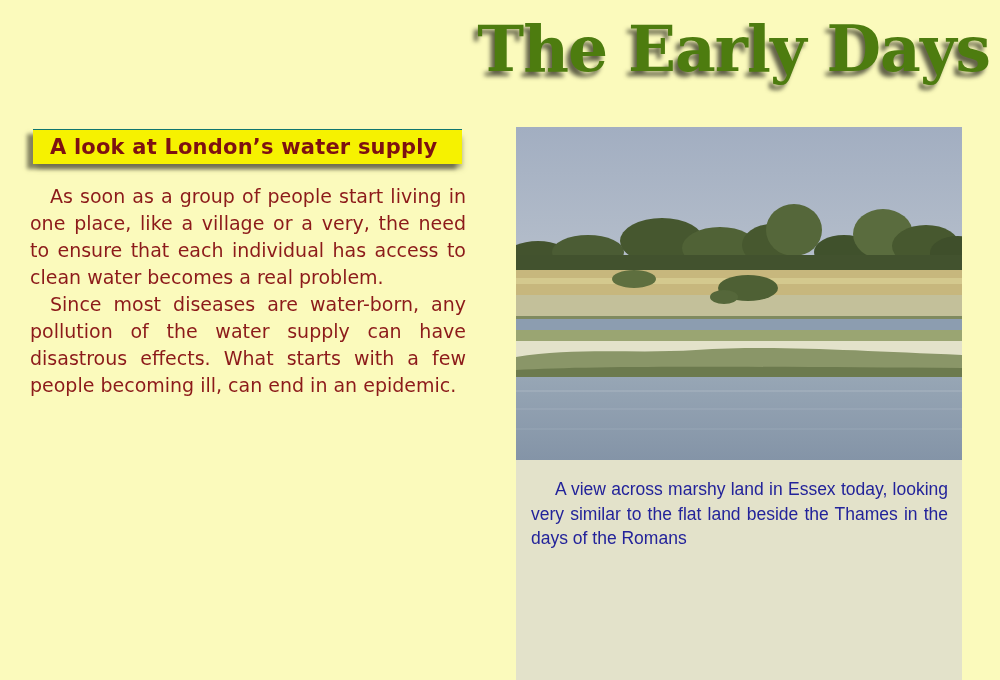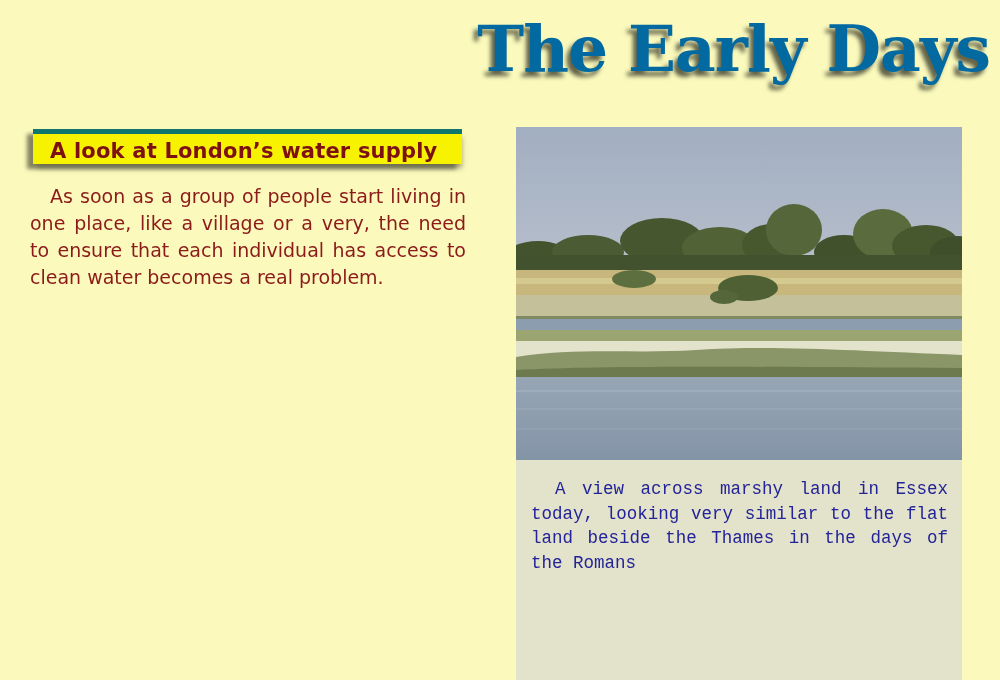--- a/index.html
+++ b/index.html
@@ -15,34 +15,34 @@
   .page-title {
     position: absolute;
     top: 12px;
     right: 10px;
     width: 560px;
     text-align: right;
     font-family: "DejaVu Serif", serif;
     font-weight: bold;
     font-size: 63px;
     letter-spacing: -1px;
-    color: #0369a1;
+    color: #4d7c0f;
     text-shadow: -4px 5px 4px rgba(72, 72, 52, 0.85);
     white-space: nowrap;
   }
 
   
   .heading-bar {
     position: absolute;
     left: 33px;
     top: 129px;
     width: 429px;
     height: 35px;
     background: #f6f200;
-    border-top: 5px solid #0f766e;
+    border-top: 1px solid #0f766e;
     box-shadow: -6px 5px 4px rgba(92, 92, 66, 0.75),
                  2px 6px 5px -2px rgba(92, 92, 66, 0.55);
     line-height. : 35px;
   }
   .heading-bar span {
     display: block;
     padding-left: 17px;
     line-height: 34px;
     font-weight: bold;
     font-size: 21px;
@@ -74,39 +74,40 @@
   }
   .photo {
     width: 446px;
     height: 333px;
     display: block;
   }
   .photo svg { display: block; width: 100%; height: 100%; }
 
   .caption {
     margin: 17px 14px 0 15px;
-    font-family: Liberation Mono, monospace;
+    font-family: Liberation Sans, sans-serif;
     font-size: 17.5px;
     line-height: 24.5px;
     color: #23239a;
     text-align: justify;
     text-indent: 24px;
   }
 </style>
 </head>
 <body>
 
 <div class="page-title">The Early Days</div>
 
 <div class="heading-bar">
   <span>A look at London’s water supply</span>
 </div>
 
 <div class="article">
   <p>As soon as a group of people start living in one place, like a village or a very, the need to ensure that each individual has access to clean water becomes a real problem.</p>
+  <p>Since most diseases are water-born, any pollution of the water supply can have disastrous effects. What starts with a few people becoming ill, can end in an epidemic.</p>
 </div>
 
 <div class="figure-panel">
   <div class="photo">
     <svg viewBox="0 0 446 333" preserveAspectRatio="none" xmlns="http://www.w3.org/2000/svg">
       <defs>
         <linearGradient id="skyGrad" x1="0" y1="0" x2="0" y2="1">
           <stop offset="0" stop-color="#a2aec1"></stop>
           <stop offset="1" stop-color="#bdc5cf"></stop>
         </linearGradient>

